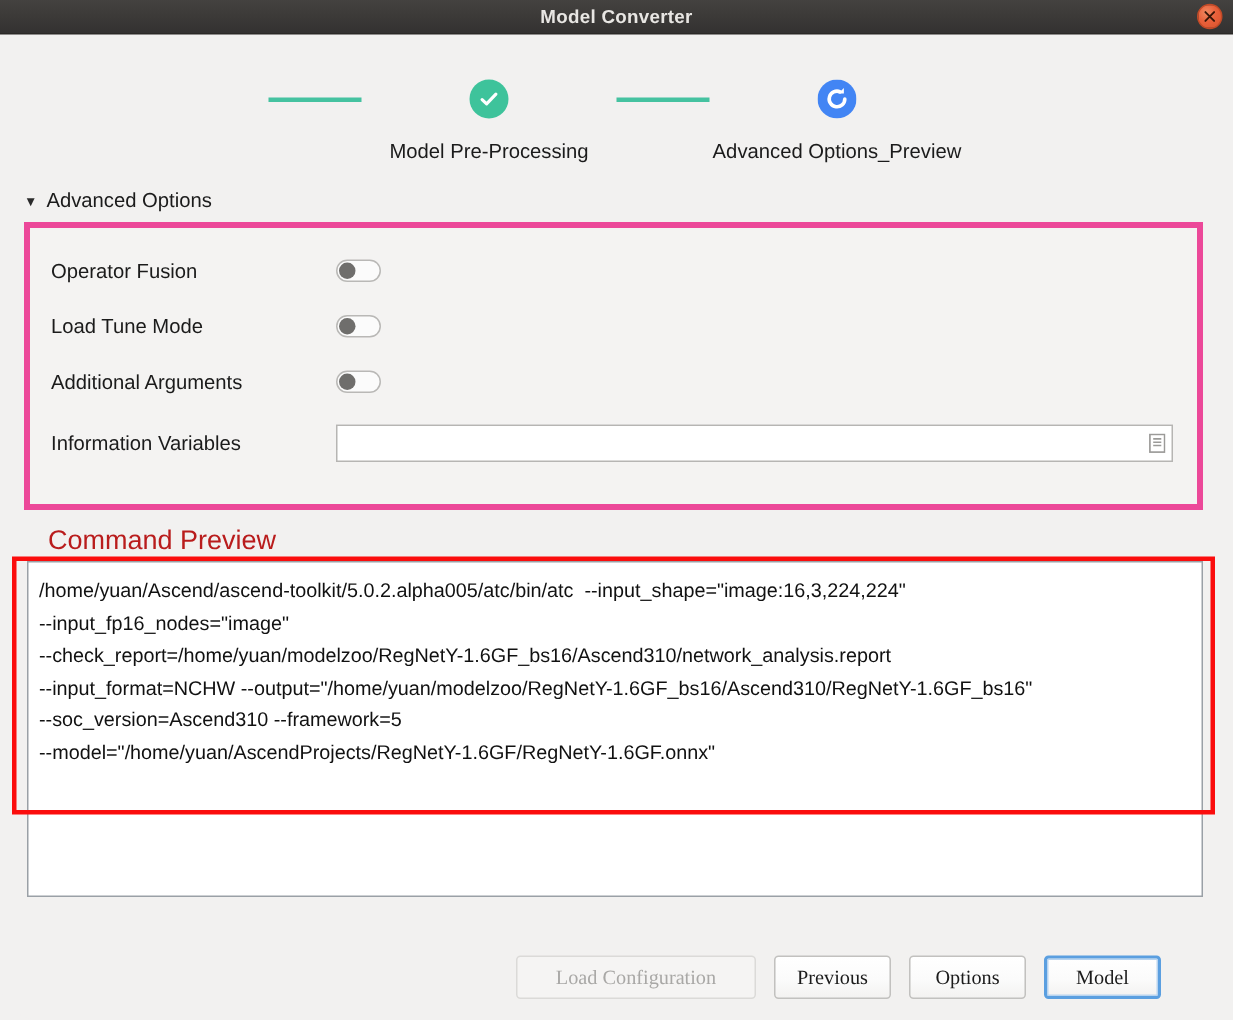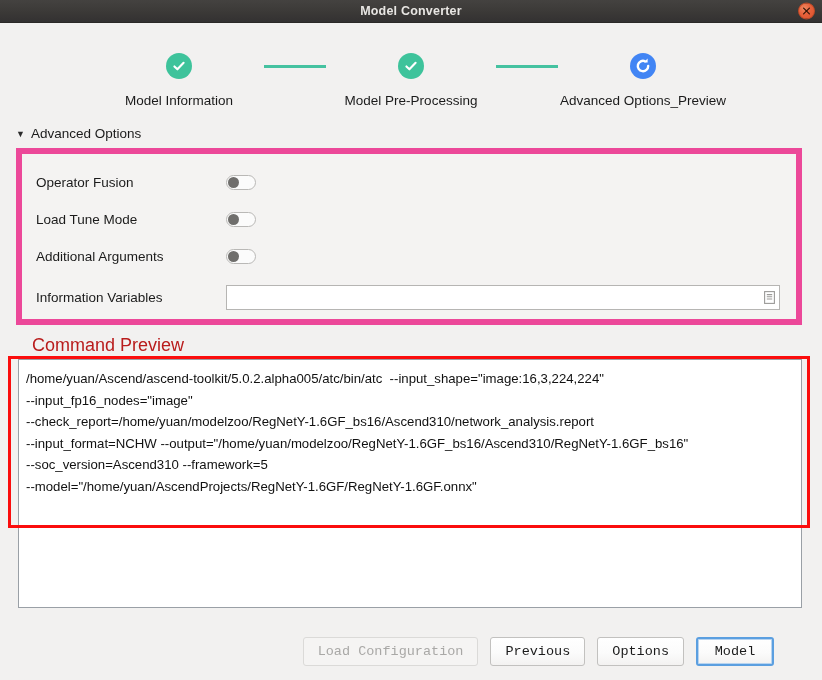--- a/index.html
+++ b/index.html
@@ -110,23 +110,23 @@
     width: fit-content;
   }
   .caret {
     font-size: 9px;
     line-height: 1;
     color: #2b2b2b;
     transform: translateY(1px);
   }
 
   .options-panel {
-    border: 6px solid #ec4899;
+    border: 4px solid #ec4899;
     background: #f4f3f2;
-    padding: 10px 14px 3px 14px;
+    padding: 10px 14px 22px 14px;
   }
   .opt-row {
     display: flex;
     align-items: center;
     height: 37px;
   }
   .opt-label {
     width: 190px;
     font-size: 13.5px;
     color: #1b1b1b;
@@ -186,21 +186,21 @@
     margin: 10px 20px 0 18px;
   }
   .preview-label {
     font-size: 18px;
     color: #b91c1c;
     margin-bottom: 3px;
     margin-left: 14px;
   }
   .preview-box {
     width: 100%;
-    height: 249px;
+    height: 224px;
     border: 1px solid #9aa0a6;
     background: #ffffff;
     font-family: "Liberation Sans", sans-serif;
     font-size: 13.2px;
     color: #111111;
     line-height: 21.5px;
     padding: 8px 8px 8px 7px;
     resize: none;
     outline: none;
     overflow: hidden;
@@ -224,21 +224,21 @@
     padding: 0 48px 14px 0;
     display: flex;
     align-items: center;
     justify-content: flex-end;
     gap: 12px;
   }
   .btn {
     min-width: 78px;
     height: 29px;
     padding: 0 14px;
-    font-family: Liberation Mono, monospace;
+    font-family: Liberation Serif, serif;
     font-size: 13.5px;
     color: #1b1b1b;
     background: linear-gradient(180deg, #ffffff 0%, #fbfbfb 55%, #f3f2f1 100%);
     border: 1px solid #c2c1bf;
     border-radius: 3px;
     cursor: pointer;
     white-space: nowrap;
   }
   .btn.wide { min-width: 160px; }
   .btn.disabled {
@@ -261,28 +261,20 @@
     <span class="titlebar-title">Model Converter</span>
     <div class="close-btn">
       <svg width="9" height="9" viewBox="0 0 9 9">
         <path d="M1.6 1.6 L7.4 7.4 M7.4 1.6 L1.6 7.4" stroke="#3a1608" stroke-width="1.3" stroke-linecap="round"></path>
       </svg>
     </div>
   </div>
 
   <div class="stepper">
 
-    <div class="step">
-      <div class="step-circle done">
-        <svg width="16" height="16" viewBox="0 0 16 16">
-          <path d="M3.4 8.4 L6.4 11.3 L12.6 4.8" stroke="#ffffff" stroke-width="2.1" fill="none" stroke-linecap="round" stroke-linejoin="round"></path>
-        </svg>
-      </div>
-      <div class="step-label">Model Information</div>
-    </div>
 
     <div class="connector"></div>
 
     <div class="step">
       <div class="step-circle done">
         <svg width="16" height="16" viewBox="0 0 16 16">
           <path d="M3.4 8.4 L6.4 11.3 L12.6 4.8" stroke="#ffffff" stroke-width="2.1" fill="none" stroke-linecap="round" stroke-linejoin="round"></path>
         </svg>
       </div>
       <div class="step-label">Model Pre-Processing</div>

